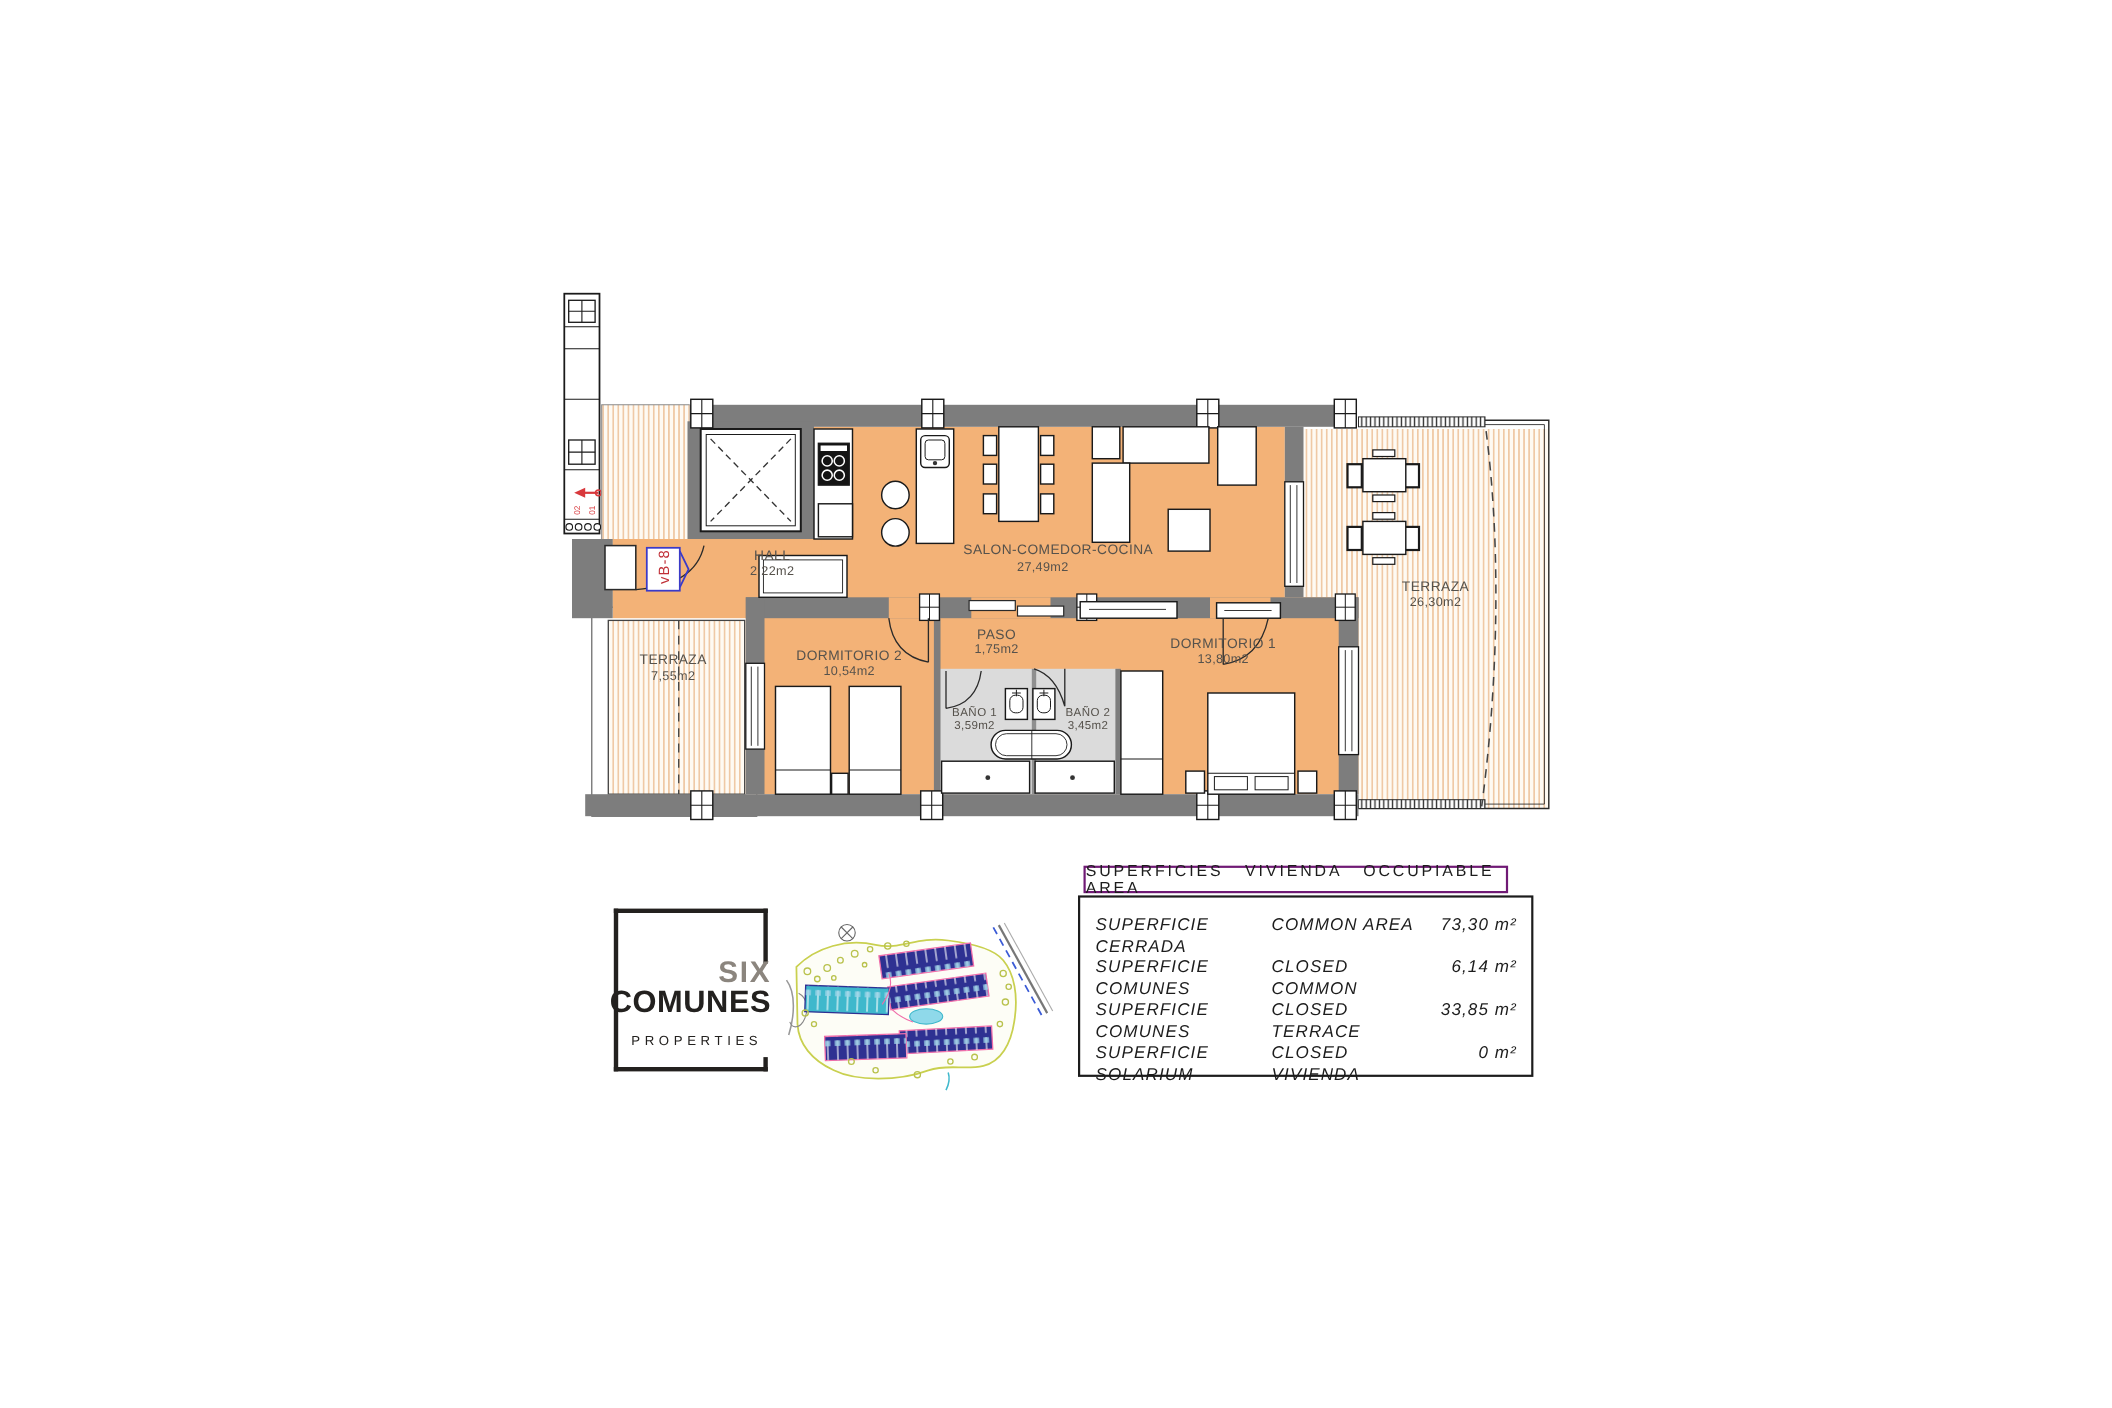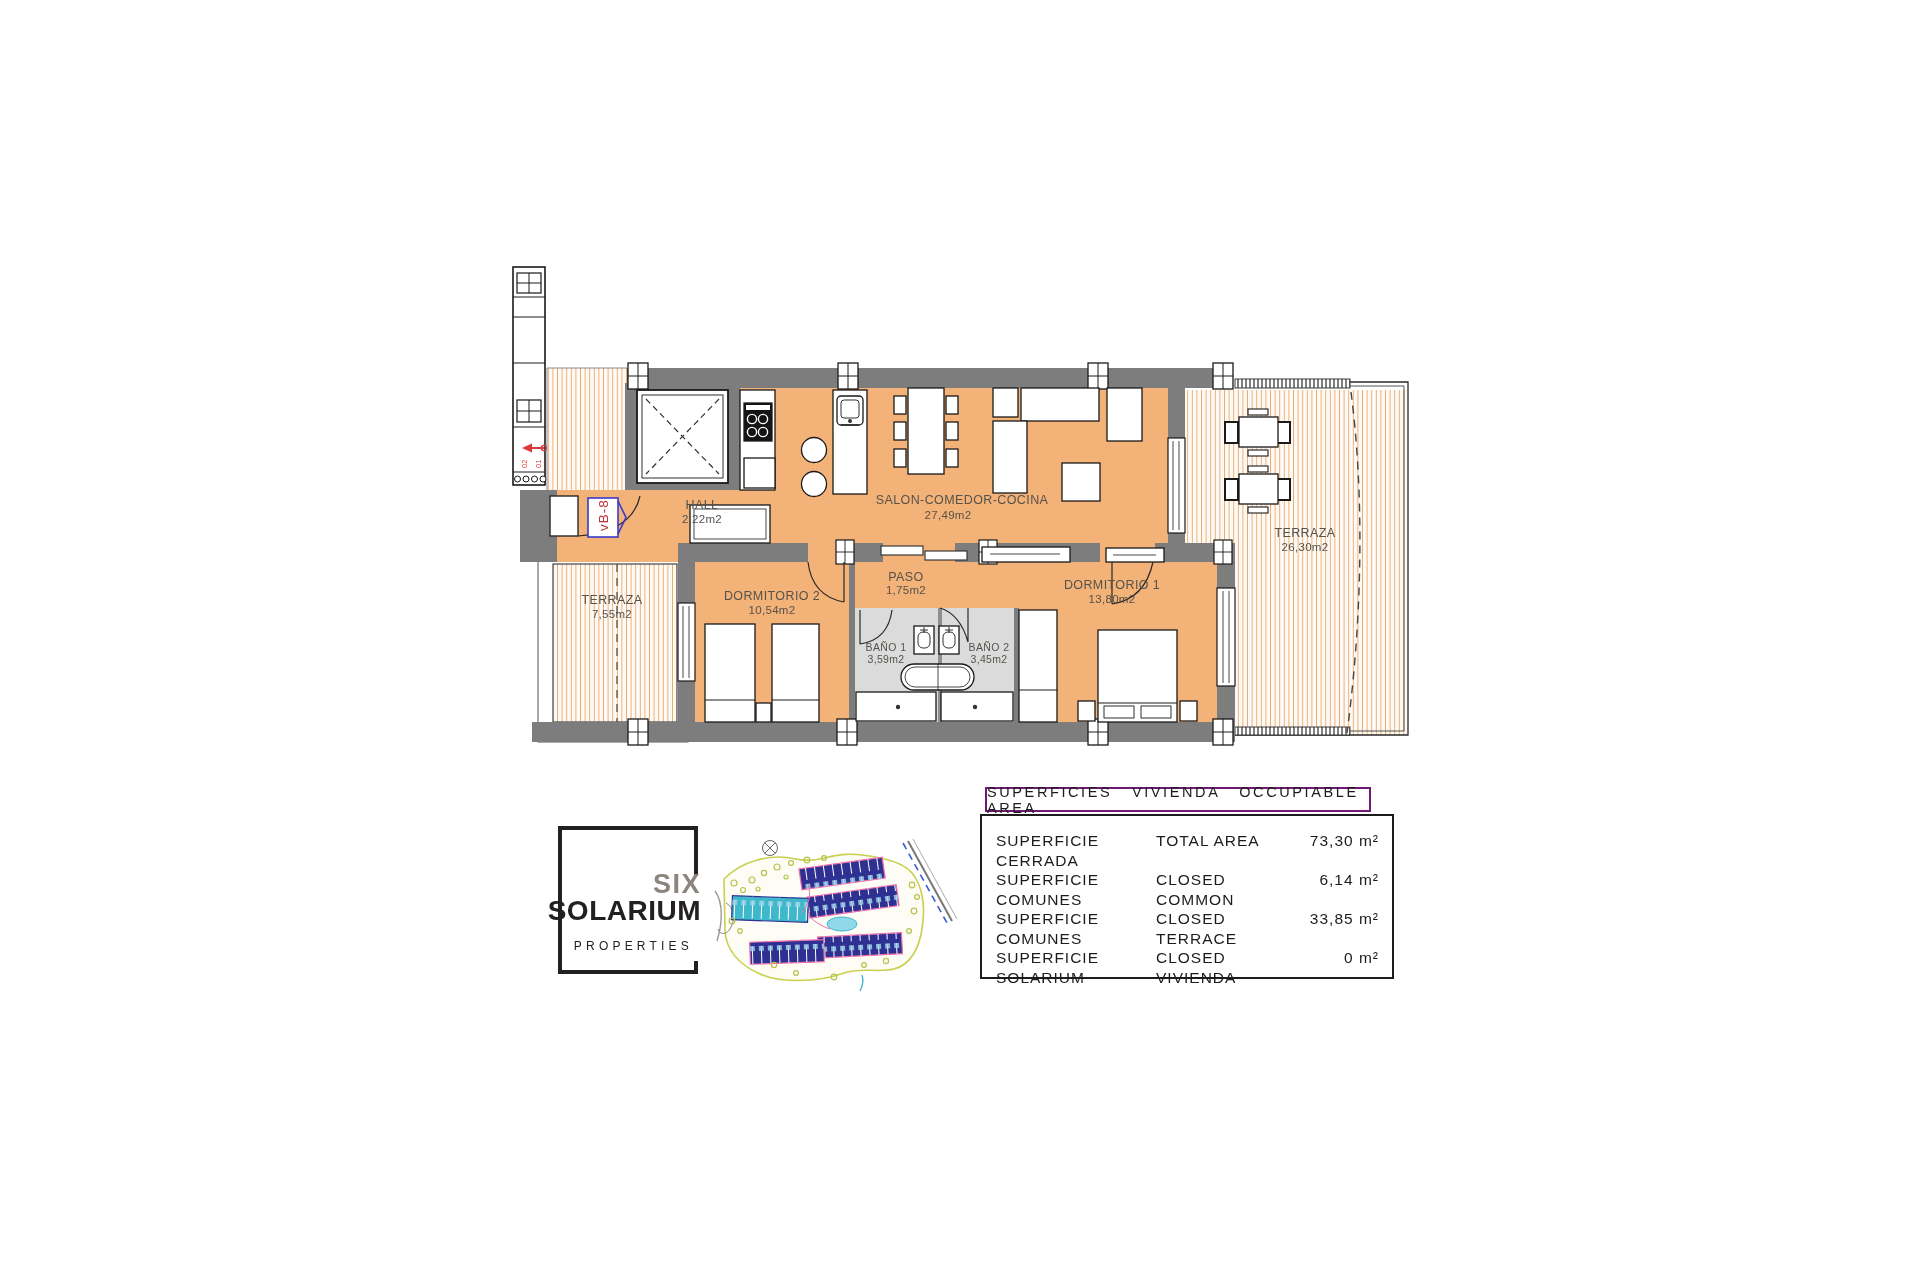--- a/index.html
+++ b/index.html
@@ -31,21 +31,21 @@
 
   
   .siteplan{left:712px;top:833px;width:248px;height:162px;}
 
   
   .tbl-header{left:985px;top:787px;width:382px;height:21px;border:2px solid #701a75;
       display:flex;align-items:center;justify-content:center;font-size:14.5px;
       letter-spacing:2.6px;word-spacing:13px;color:#1c1c1c;}
   .tbl-body{left:980px;top:814px;width:410px;height:161px;border:2px solid #1c1c1c;}
   .tbl-rows{position:absolute;left:14px;right:13px;top:15px;}
-  .trow{display:flex;font-size:15.5px;letter-spacing:1px;line-height:19.5px;color:#1c1c1c;}
+  .trow{display:flex;font-size:15.5px;letter-spacing:1px;line-height:19.5px;color:#1c1c1c;font-style:italic;}
   .trow .c-es{width:160px;}
   .trow .c-en{width:152px;}
   .trow .c-val{flex:1;text-align:right;}
   .tbl-total{position:absolute;left:7px;right:7px;bottom:5px;height:38px;
       border:2px solid #1c1c1c;display:flex;align-items:center;
       justify-content:space-between;padding:0 10px;font-size:15.5px;letter-spacing:1px;}
 </style>
 </head>
 <body>
 
@@ -332,21 +332,21 @@
   </svg>
   </div>
 
   <div class="abs logo">
     <div class="lg-seg lg-top"></div>
     <div class="lg-seg lg-left"></div>
     <div class="lg-seg lg-bottom"></div>
     <div class="lg-seg lg-right-a"></div>
     <div class="lg-seg lg-right-b"></div>
     <div class="lg-six">SIX</div>
-    <div class="lg-seconds">SOLARIUM</div>
+    <div class="lg-seconds">COMUNES</div>
     <div class="lg-props">PROPERTIES</div>
   </div>
 
   <div class="abs siteplan">
     <svg width="248" height="162" viewBox="0 0 248 162">
       <path d="M12 46 C 30 28, 58 20, 84 26 C 108 31, 120 18, 150 22 C 175 25, 192 30, 200 40
                C 210 52, 214 72, 210 96 C 207 116, 198 132, 182 136 C 165 140, 150 134, 132 140
                C 105 150, 66 150, 46 140 C 26 131, 14 116, 13 98 Z" fill="#FDFDF6" stroke="#C9D04F" stroke-width="1.6"></path>
       <path d="M3 58 C 12 70, 10 92, 5 108" stroke="#999" stroke-width="1.4" fill="none"></path>
       <path d="M14 70 C 22 74, 24 86, 18 96 C 14 102, 8 102, 6 96" stroke="#888" stroke-width="1" fill="none"></path>
@@ -411,21 +411,21 @@
   </div>
 
   <div class="abs tbl-header">
     <span>SUPERFICIES VIVIENDA OCCUPIABLE AREA</span>
   </div>
 
   <div class="abs tbl-body">
     <div class="tbl-rows">
       <div class="trow">
         <span class="c-es">SUPERFICIE CERRADA</span>
-        <span class="c-en">TOTAL AREA</span>
+        <span class="c-en">COMMON AREA</span>
         <span class="c-val">73,30 m²</span>
       </div>
       <div class="trow">
         <span class="c-es">SUPERFICIE COMUNES</span>
         <span class="c-en">CLOSED COMMON</span>
         <span class="c-val">6,14 m²</span>
       </div>
       <div class="trow">
         <span class="c-es">SUPERFICIE COMUNES</span>
         <span class="c-en">CLOSED TERRACE</span>

